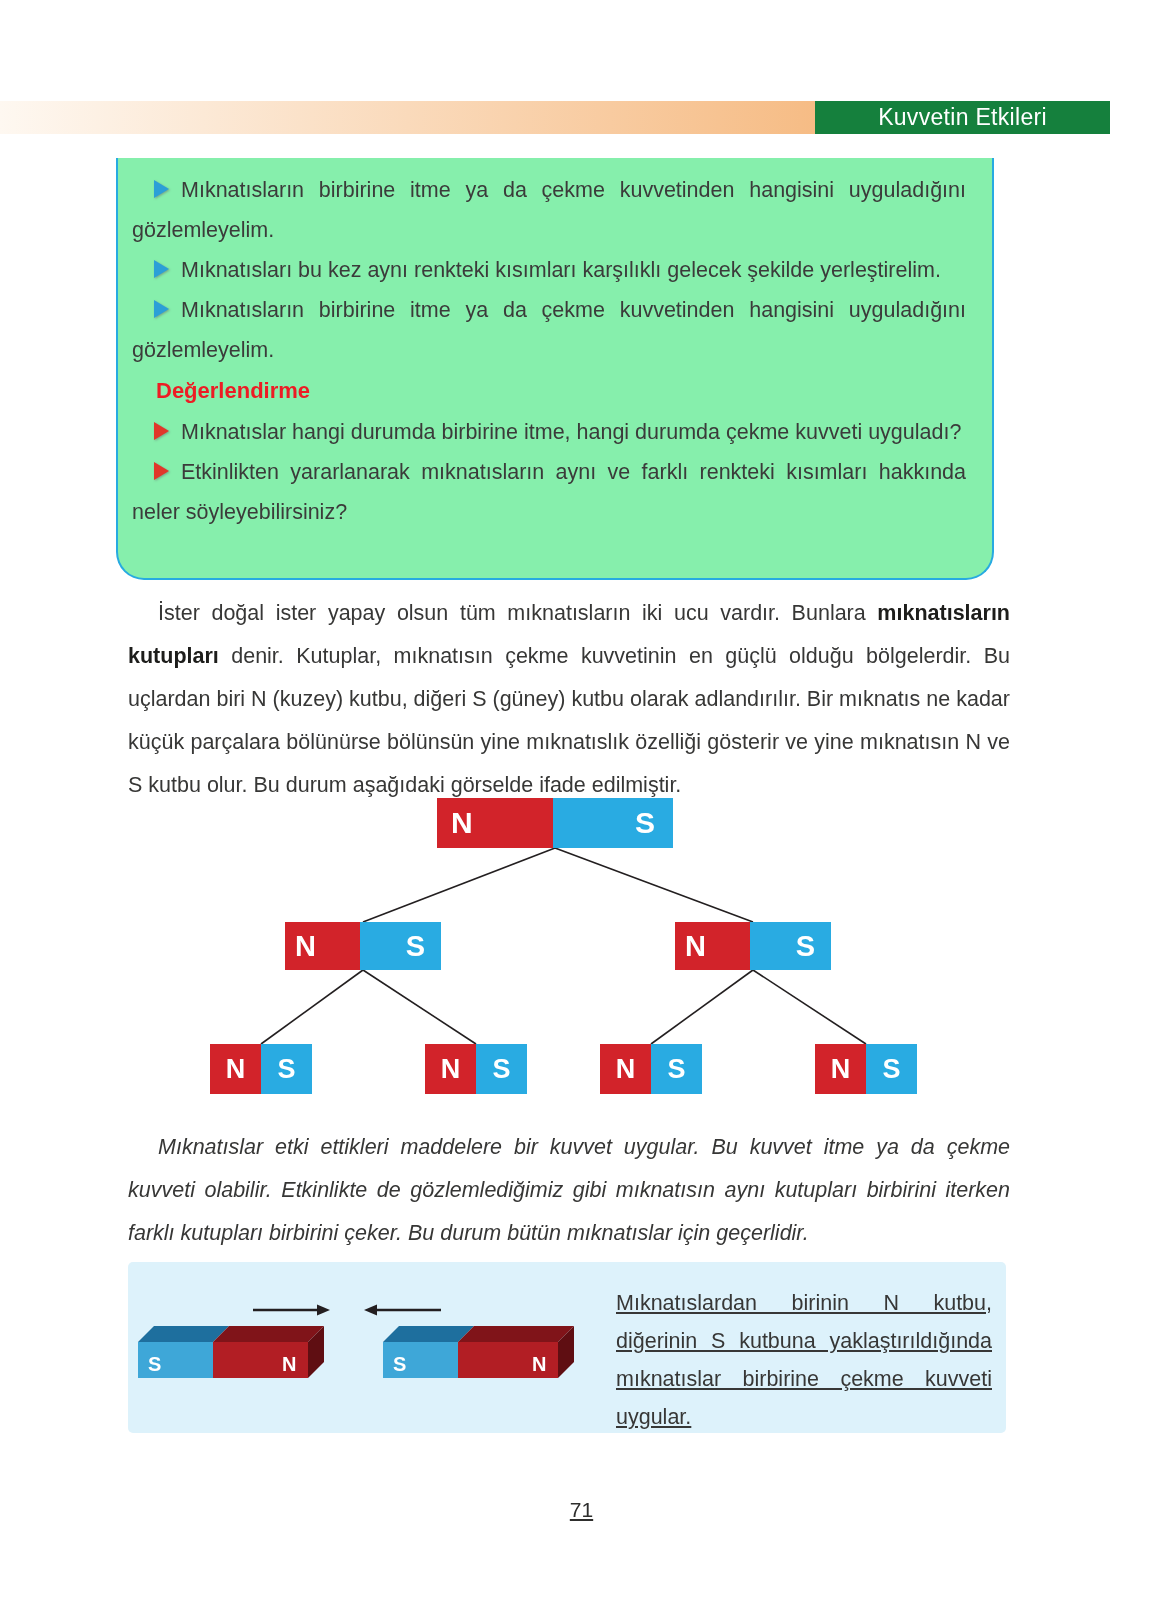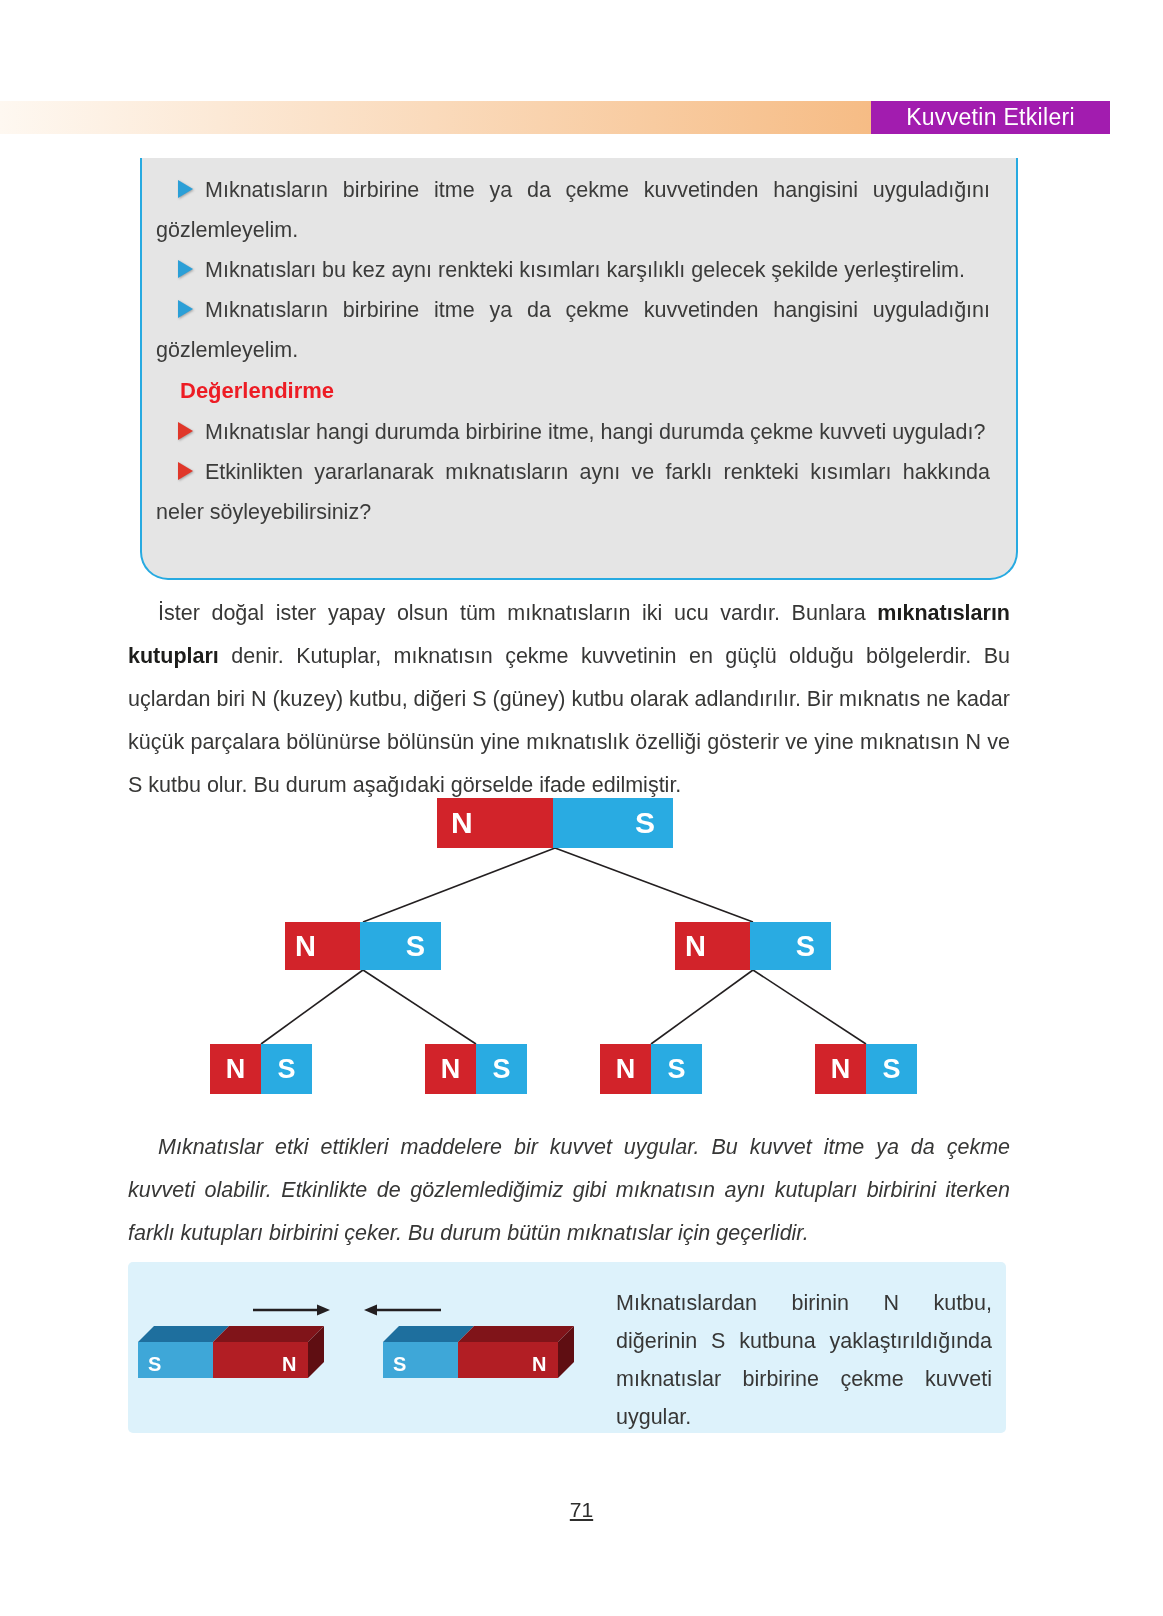--- a/index.html
+++ b/index.html
@@ -3,27 +3,27 @@
 <meta charset="utf-8">
 <style>
   * { margin:0; padding:0; box-sizing:border-box; }
   html,body { background:#ffffff; }
   body { font-family:"Liberation Sans", sans-serif; color:#3b3b3a; }
   .page { position:relative; width:1163px; height:1616px; background:#ffffff; overflow:hidden; }
 
   
   .header-bar { position:absolute; top:101px; left:0; right:53px; height:33px; display:flex; }
   .header-gradient { flex:1; background:linear-gradient(to right,#fef8f1,#f6bc85); }
-  .header-title-block { width:239px; background:#a21caf; color:#fff; display:flex;
+  .header-title-block { width:295px; background:#15803d; color:#fff; display:flex;
     align-items:center; justify-content:center; font-size:23px; letter-spacing:.3px; }
 
   
-  .activity-box { position:absolute; left:140px; top:158px; width:878px; height:422px;
+  .activity-box { position:absolute; left:116px; top:158px; width:878px; height:422px;
     border:2.5px solid #27aae1; border-top:none; border-radius:0 0 28px 28px;
-    padding:12px 26px 8px 14px; background:#e5e5e5; }
+    padding:12px 26px 8px 14px; background:#86efac; }
   .bullet { font-size:21.5px; line-height:40px; text-align:justify; color:#3b3b3a; }
   .tri { display:inline-block; width:0; height:0; border-left:15px solid #2b9fd7;
     border-top:9px solid transparent; border-bottom:9px solid transparent;
     margin:0 12px 0 22px; vertical-align:-1px;
     filter:drop-shadow(1.5px 1.5px 1px rgba(110,110,110,.55)); }
   .tri.red { border-left-color:#e0372a; }
   .eval-heading { color:#ed1c24; font-weight:bold; font-size:22px; margin:8px 0 8px 24px; }
 
   
   .para { position:absolute; left:128px; width:882px; font-size:21.5px; line-height:43px;
@@ -48,21 +48,21 @@
   .m-mid.left  { left:157px; }
   .m-mid.right { left:547px; }
   .m-bot { width:102px; height:50px; top:252px; font-size:27px; }
   .m-bot.b1 { left:82px; } .m-bot.b2 { left:297px; }
   .m-bot.b3 { left:472px; } .m-bot.b4 { left:687px; }
 
   
   .info-box { position:absolute; left:128px; top:1262px; width:878px; height:171px;
     background:#ddf2fb; border-radius:5px; }
   .info-text { position:absolute; left:488px; top:22px; width:376px; font-size:21.5px;
-    line-height:38px; text-align:justify; color:#373736; }
+    line-height:38px; text-align:justify; color:#373736;text-decoration:underline; }
   .magnet-svg { position:absolute; left:8px; top:18px; }
   .magnet-svg text { font-family:"Liberation Sans", sans-serif; font-weight:bold;
     font-size:20px; fill:#ffffff; }
 
   .page-number { position:absolute; top:1498px; left:0; width:100%; text-align:center;
     font-size:21px; color:#2e2e2d;text-decoration:underline; }
 </style>
 </head>
 <body>
 

